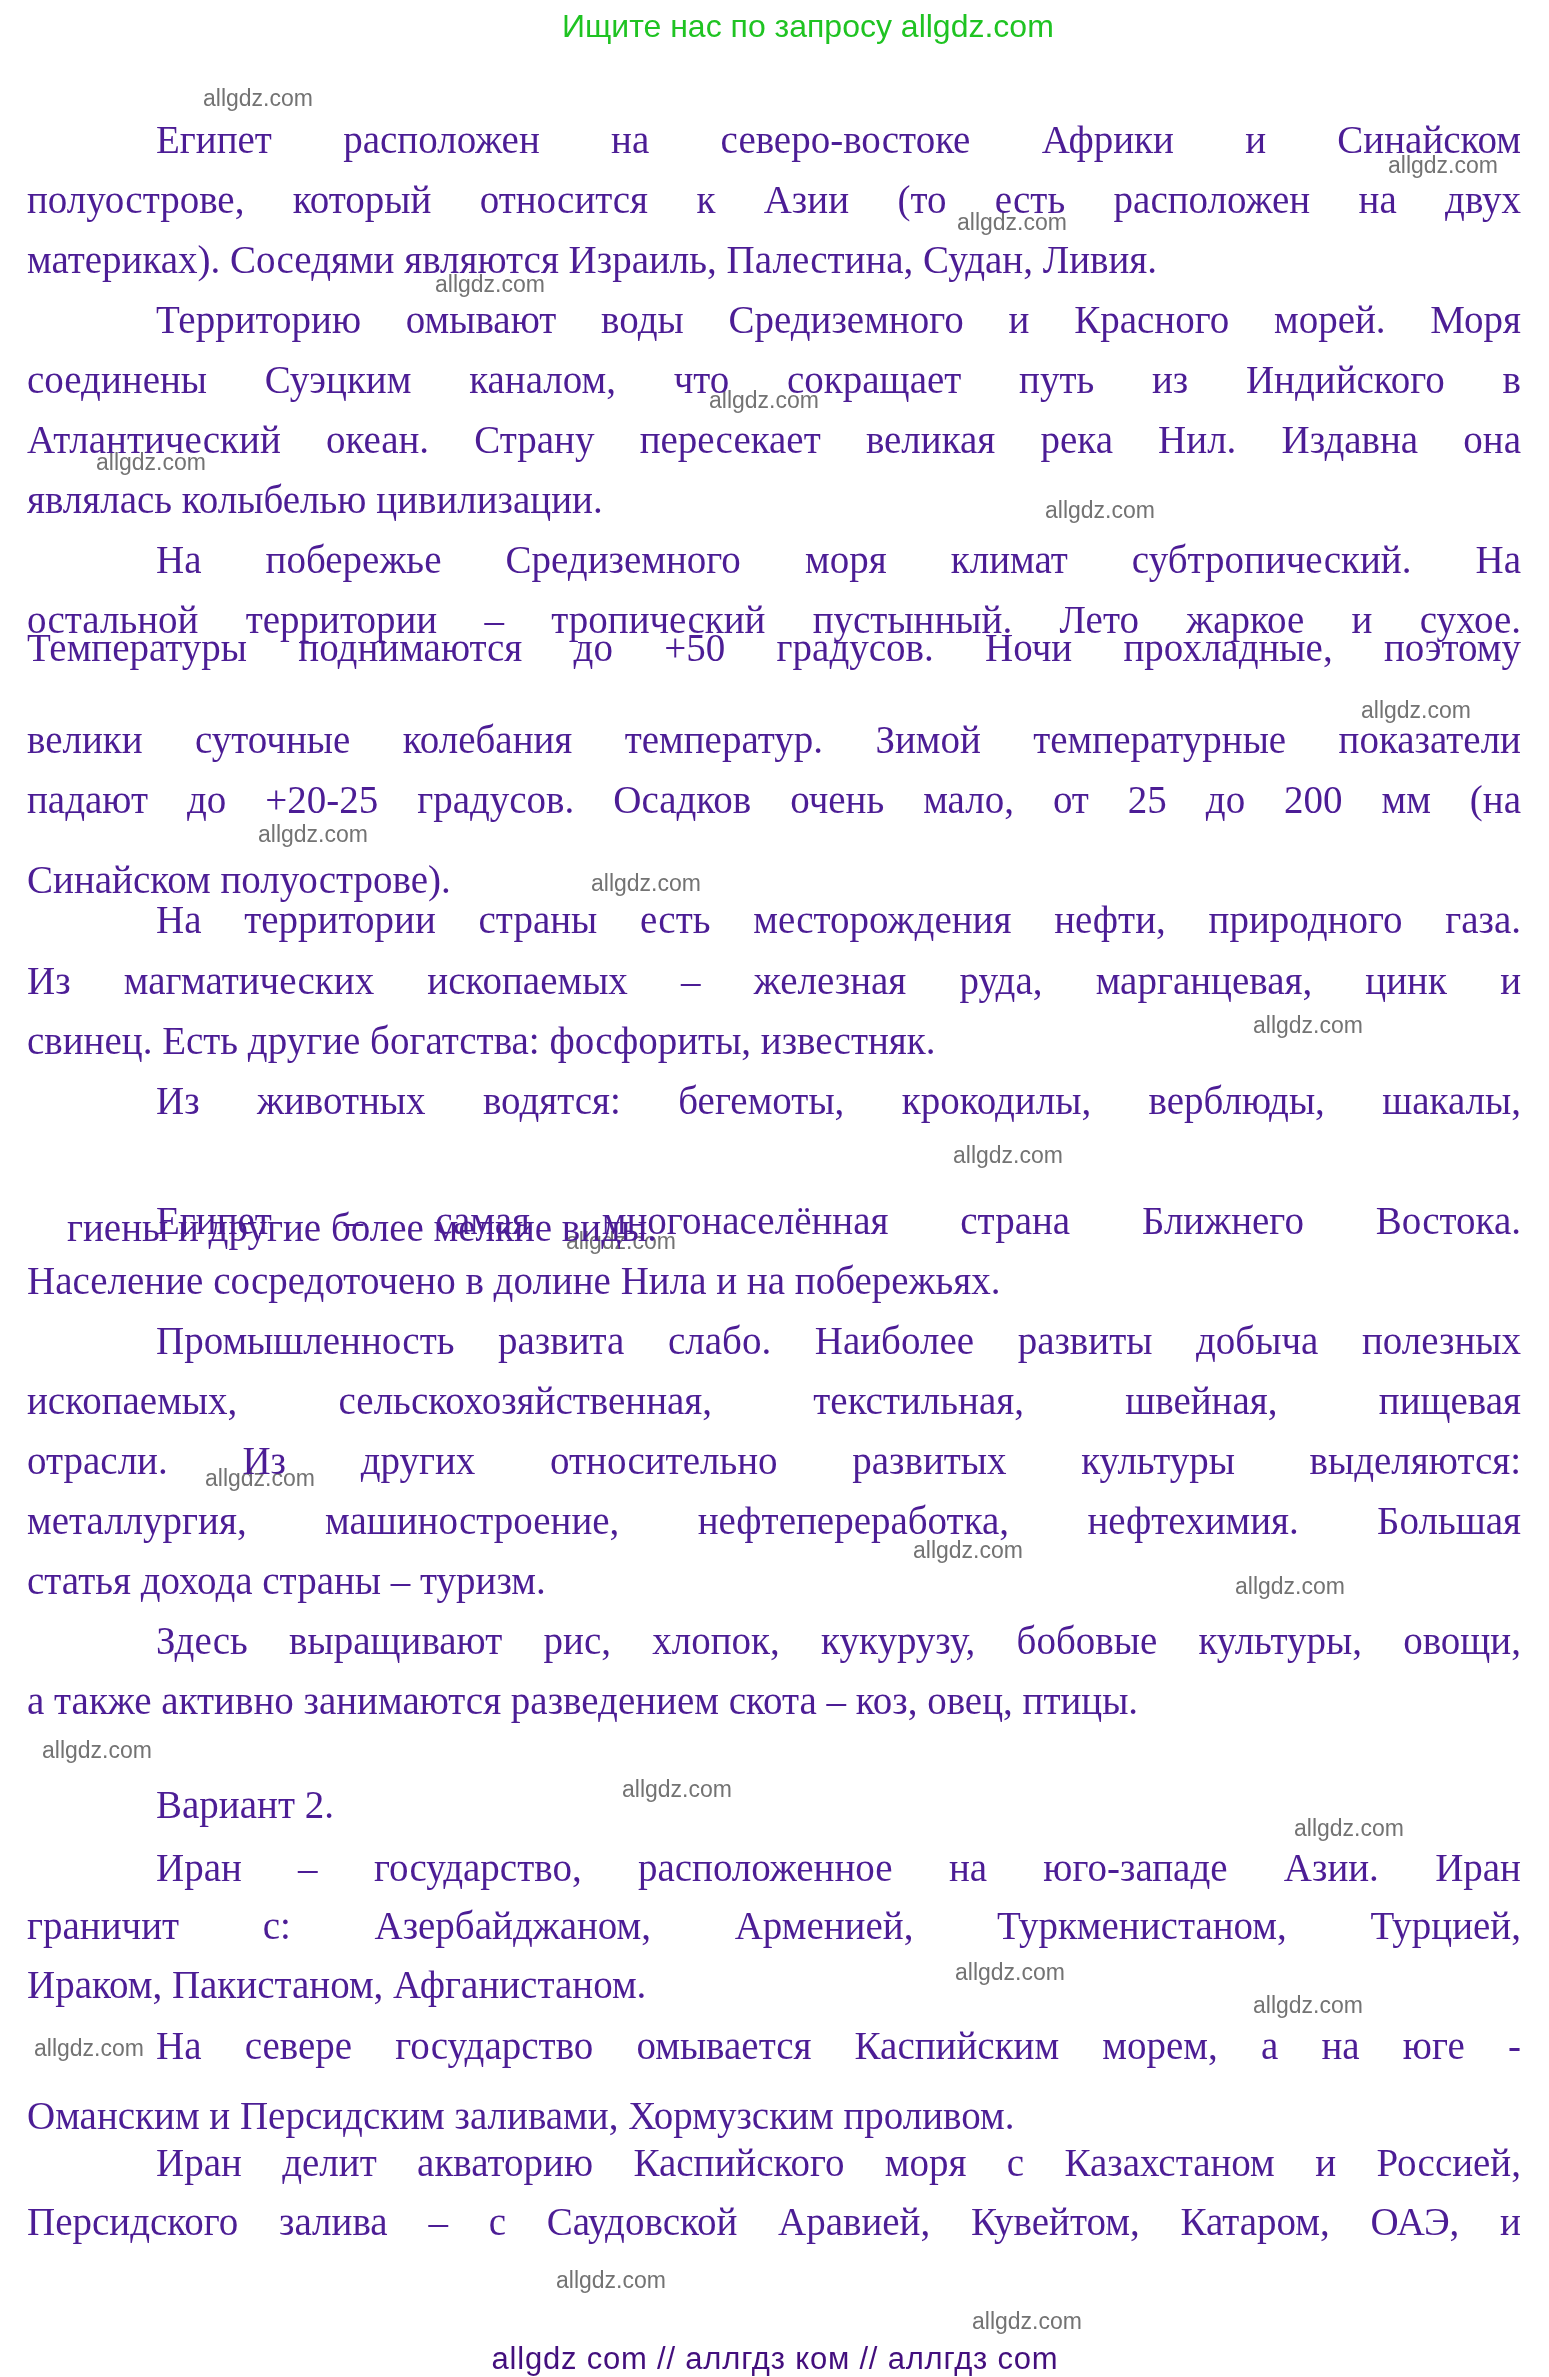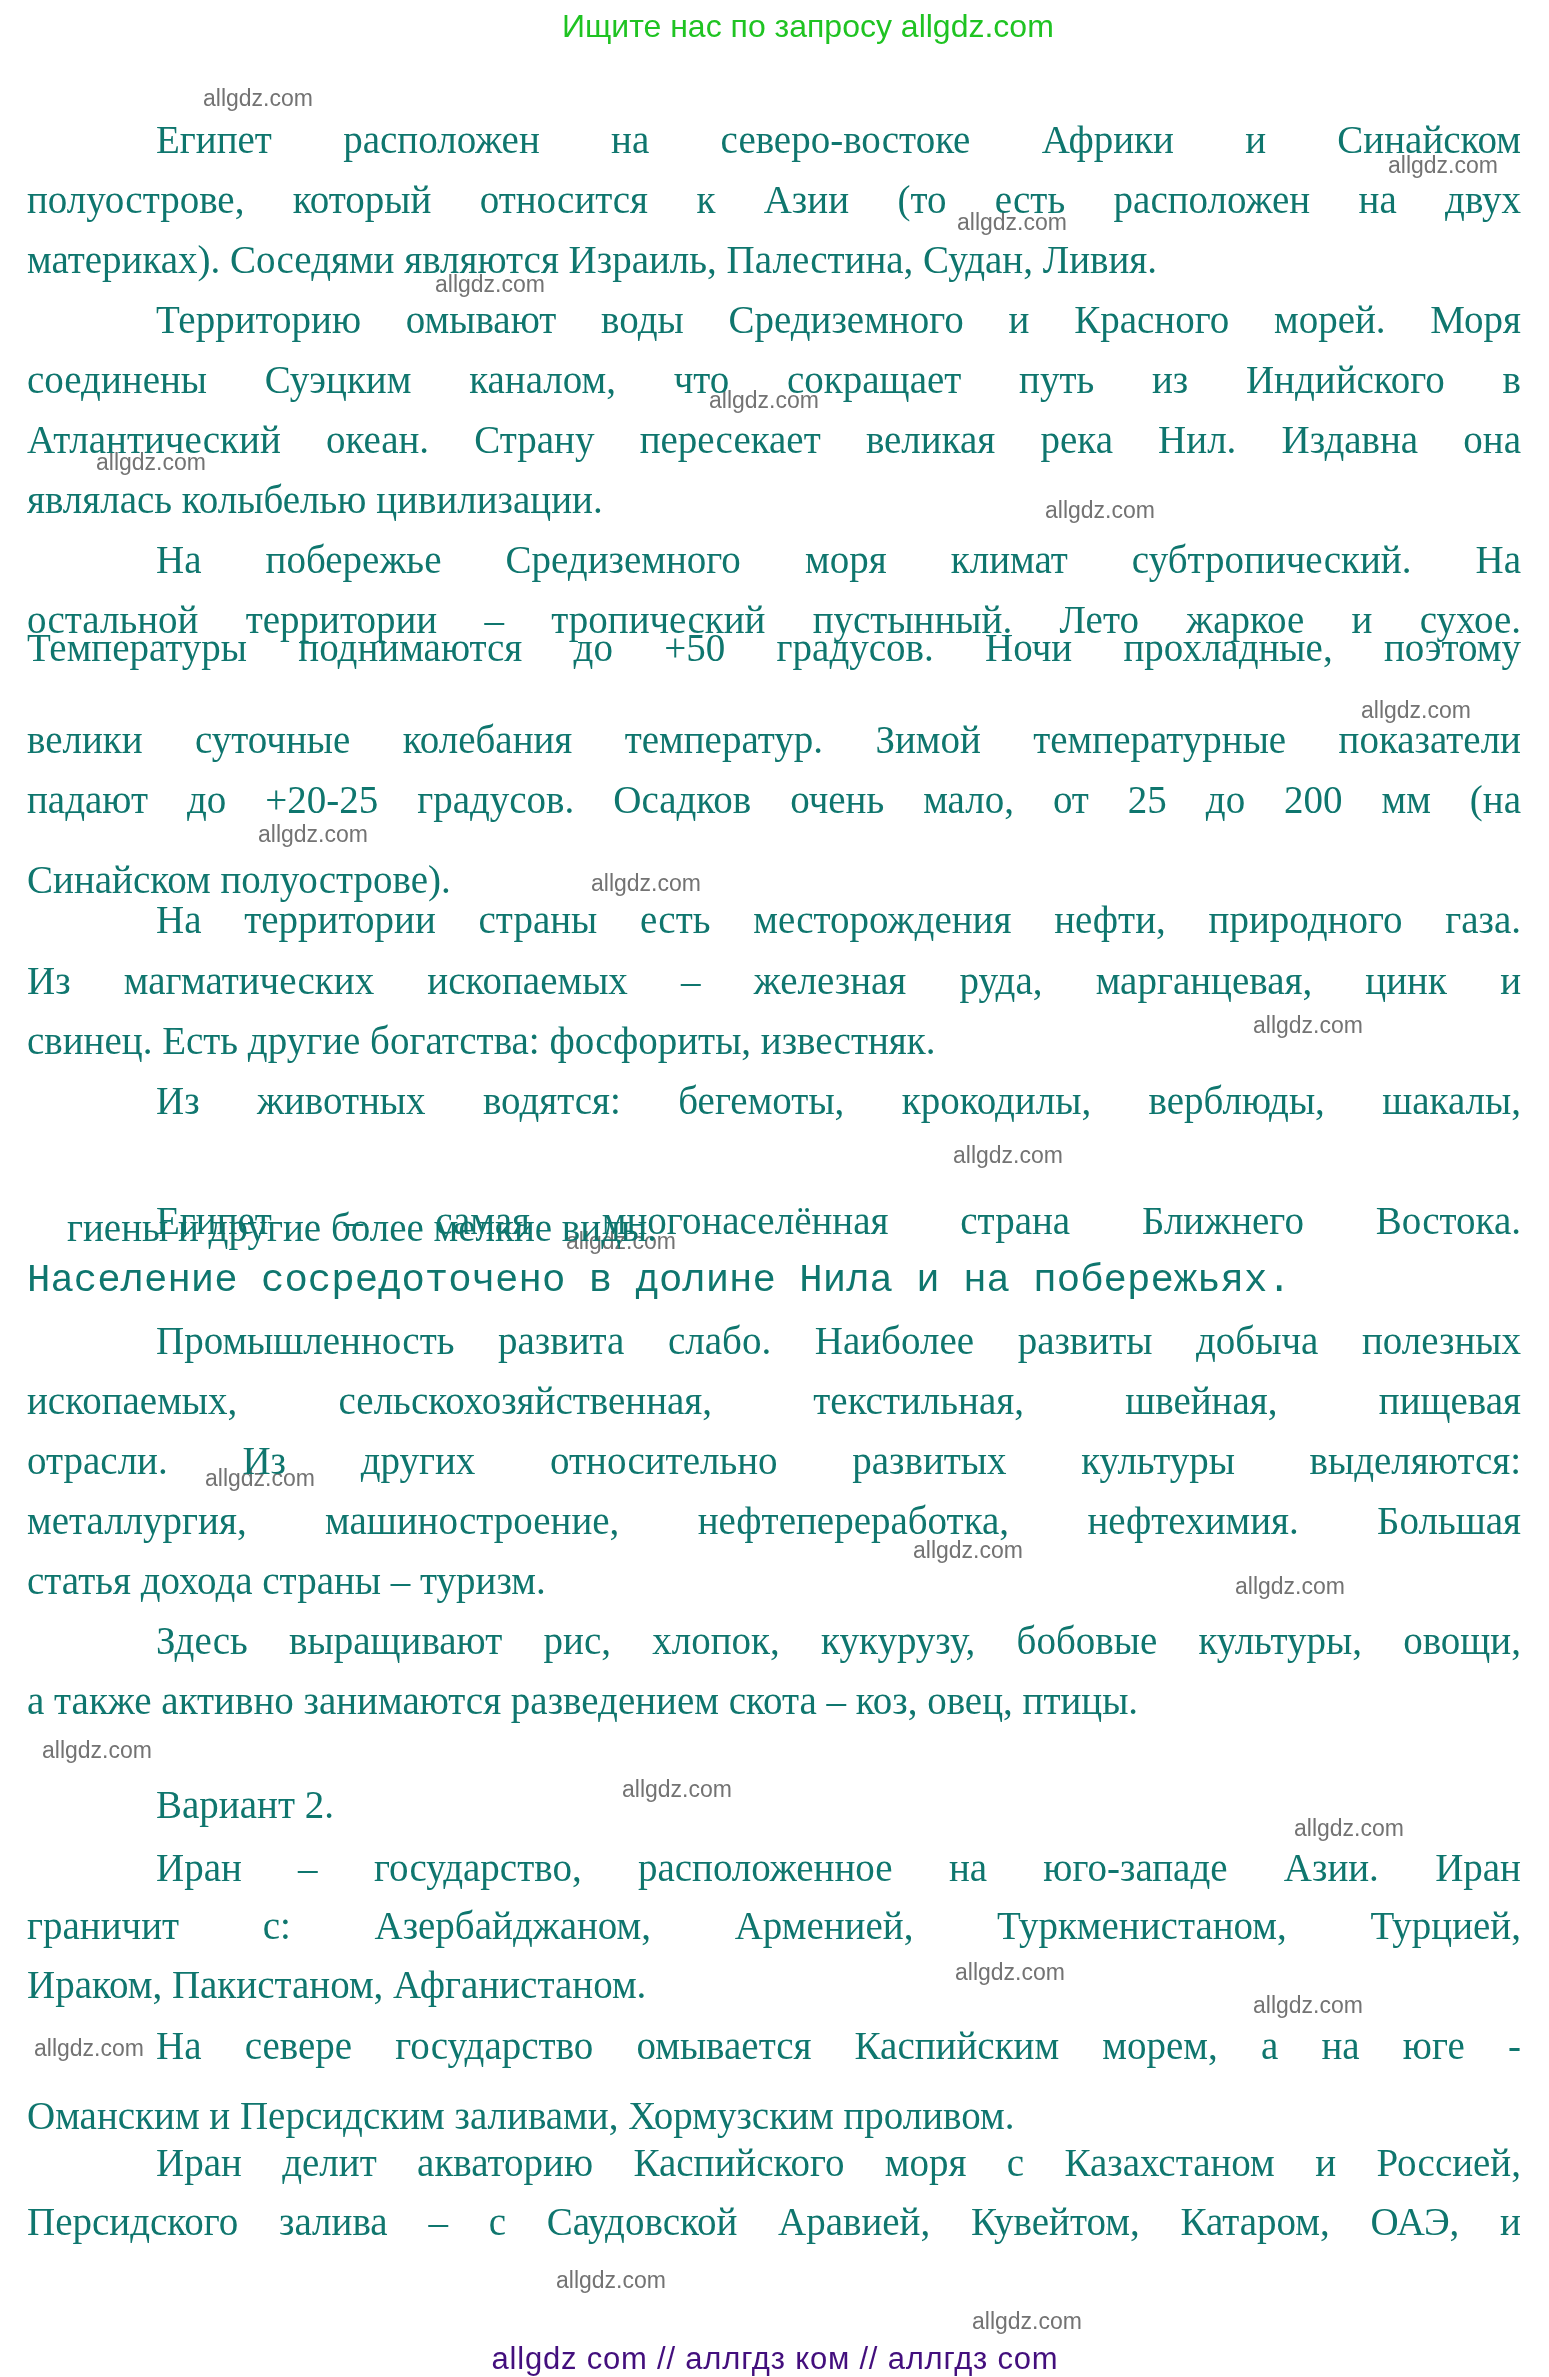--- a/index.html
+++ b/index.html
@@ -29,21 +29,21 @@
     letter-spacing: 0px;
   }
   .line {
     position: absolute;
     left: 27px;
     width: 1494px;
     font-size: 39px;
     line-height: 48px;
     height: 48px;
     white-space: normal;
-    color: #0f766e;
+    color: #4c1d95;
   }
   .j  { text-align: justify; text-align-last: justify; }
   .l  { text-align: left; }
   .ind { text-indent: 129px; }
   .footer {
     position: absolute;
     left: 0; top: 2341px;
     width: 1550px;
     text-align: center;
     font-family: "Liberation Sans", sans-serif;
@@ -99,21 +99,21 @@
 <div class="line l" style="top:836px;margin-top:20px;">Синайском полуострове).</div>
 
 <div class="line j ind" style="top:896px;">На территории страны есть месторождения нефти, природного газа.</div>
 <div class="line j" style="top:957px;">Из магматических ископаемых – железная руда, марганцевая, цинк и</div>
 <div class="line l" style="top:1017px;">свинец. Есть другие богатства: фосфориты, известняк.</div>
 
 <div class="line j ind" style="top:1077px;">Из животных водятся: бегемоты, крокодилы, верблюды, шакалы,</div>
 <div class="line l" style="top:1204px;margin-left:40px;">гиены и другие более мелкие виды.</div>
 
 <div class="line j ind" style="top:1197px;">Египет – самая многонаселённая страна Ближнего Востока.</div>
-<div class="line l" style="top:1257px;font-family:Liberation Mono, monospace;">Население сосредоточено в долине Нила и на побережьях.</div>
+<div class="line l" style="top:1257px;">Население сосредоточено в долине Нила и на побережьях.</div>
 
 <div class="line j ind" style="top:1317px;">Промышленность развита слабо. Наиболее развиты добыча полезных</div>
 <div class="line j" style="top:1377px;">ископаемых, сельскохозяйственная, текстильная, швейная, пищевая</div>
 <div class="line j" style="top:1437px;">отрасли. Из других относительно развитых культуры выделяются:</div>
 <div class="line j" style="top:1497px;">металлургия, машиностроение, нефтепереработка, нефтехимия. Большая</div>
 <div class="line l" style="top:1557px;">статья дохода страны – туризм.</div>
 
 <div class="line j ind" style="top:1617px;">Здесь выращивают рис, хлопок, кукурузу, бобовые культуры, овощи,</div>
 <div class="line l" style="top:1677px;">а также активно занимаются разведением скота – коз, овец, птицы.</div>
 

